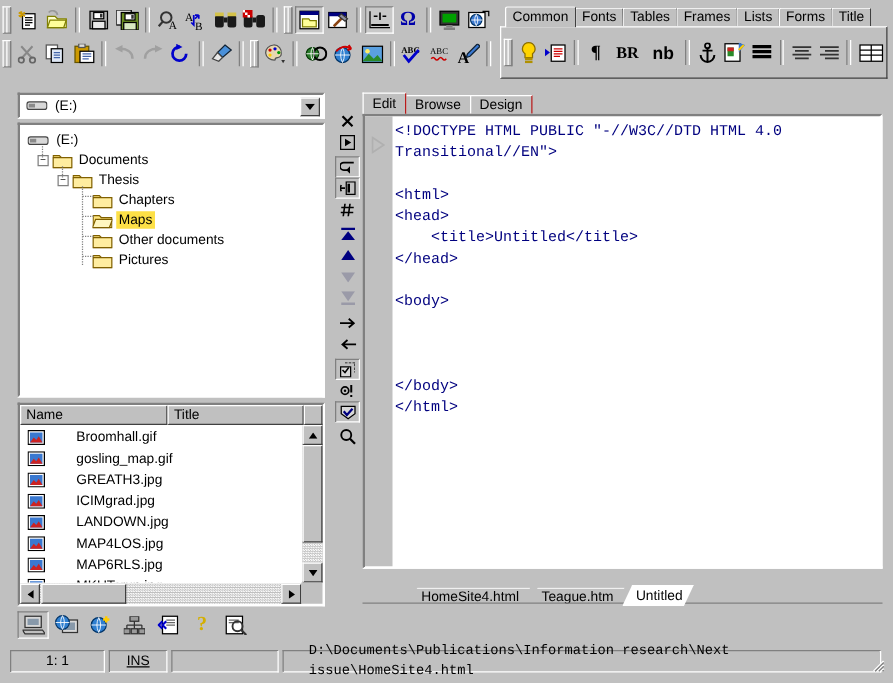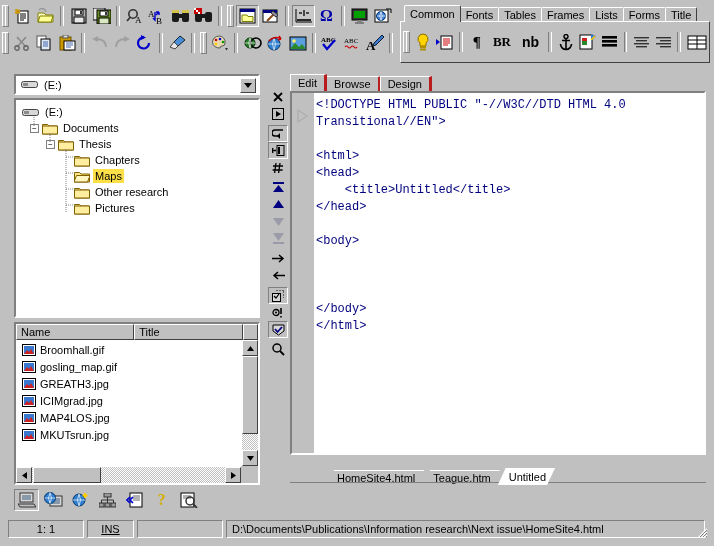--- a/index.html
+++ b/index.html
@@ -26,21 +26,21 @@
           border-left:1px solid #fff;border-right:1px solid #808080;}
   .sep{width:2px;height:20px;margin:0 3px;border-left:1px solid #808080;border-right:1px solid #fff;}
   .tbtn{width:23px;height:22px;display:flex;align-items:center;justify-content:center;
         box-sizing:border-box;border:1px solid transparent;position:relative;}
   .tbtn.pressed{border-color:#808080 #fff #fff #808080;background:#c8c8c8;}
   .tbtn svg{display:block;}
   .ic{font-size:13px;line-height:1;}
 
   
   #tagpanel{position:absolute;left:396px;top:3px;width:316px;height:62px;box-sizing:border-box;}
-  .tagtabs{position:absolute;left:8px;top:2px;height:17px;display:flex;align-items:flex-end;}
+  .tagtabs{position:absolute;left:8px;top:2px;height:17px;display:flex;align-items:center;}
   .ttab{height:15px;padding:0 5px 0 5px;margin-right:-1px;font-size:11px;line-height:15px;
         background:#c0c0c0;color:#000;
         border-top:1px solid #fff;border-left:1px solid #fff;border-right:1px solid #404040;
         border-top-left-radius:2px;border-top-right-radius:2px;box-sizing:border-box;}
   .ttab.act{height:17px;line-height:17px;background:#c0c0c0;font-weight:normal;z-index:3;position:relative;}
   .tagbody{position:absolute;left:4px;top:18px;right:2px;height:42px;background:#c0c0c0;
            border-top:1px solid #fff;border-left:1px solid #fff;border-right:1px solid #404040;border-bottom:1px solid #404040;
            display:flex;align-items:center;box-sizing:border-box;}
 
   
@@ -56,42 +56,42 @@
   .tlbl.sel{background:#fde047;}
   .folder{width:16px;height:13px;margin-right:3px;flex:0 0 16px;}
   .expander{width:9px;height:9px;background:#fff;border:1px solid #808080;box-sizing:border-box;
             font-size:8px;line-height:7px;text-align:center;color:#000;margin-right:3px;flex:0 0 9px;font-family:"Liberation Mono",monospace;}
 
   
   .flist{position:absolute;left:0;top:248px;width:246px;height:163px;background:#fff;box-sizing:border-box;}
   .fhead{height:16px;display:flex;background:#c0c0c0;}
   .fhcell{height:16px;line-height:14px;padding-left:4px;font-size:11px;box-sizing:border-box;
           border-top:1px solid #fff;border-left:1px solid #fff;border-right:1px solid #404040;border-bottom:1px solid #404040;}
-  .frow{height:17px;display:flex;align-items:center;padding-left:6px;font-size:11px;white-space:nowrap;}
+  .frow{height:17px;display:flex;align-items:center;padding-left:6px;font-size:11px;white-space:nowrap;gap:21px;}
   .fico{width:14px;height:12px;margin-right:4px;flex:0 0 14px;}
 
   
   .vsb{position:absolute;right:0;top:16px;width:16px;bottom:16px;background:#c0c0c0;}
   .sbtn{width:16px;height:16px;background:#c0c0c0;box-sizing:border-box;display:flex;align-items:center;justify-content:center;}
   .strack{position:absolute;left:0;right:0;background-image:
         repeating-conic-gradient(#ffffff 0% 25%, #c0c0c0 0% 50%);background-size:2px 2px;}
   .sthumb{position:absolute;left:0;width:16px;background:#c0c0c0;box-sizing:border-box;}
   .hsb{position:absolute;left:0;right:0;bottom:0;height:16px;background:#c0c0c0;}
 
   
   #vtool{position:absolute;left:268px;top:88px;width:20px;height:280px;background:#c0c0c0;}
   .vbtn{width:20px;height:17px;display:flex;align-items:center;justify-content:center;box-sizing:border-box;border:1px solid transparent;}
   .vbtn.pressed{border-color:#808080 #fff #fff #808080;}
   .vsep{height:3px;}
 
   
   #editor{position:absolute;left:290px;top:74px;width:416px;height:411px;}
   .etabs{position:absolute;left:0;top:0;height:17px;display:flex;align-items:flex-end;}
   .etab{height:15px;padding:0 7px;margin-right:-1px;font-size:11px;line-height:15px;background:#c0c0c0;
-        border-top:1px solid #fff;border-left:1px solid #fff;border-right:3px solid #b91c1c;box-sizing:border-box;}
+        border-top:1px solid #fff;border-left:1px solid #fff;border-right:1px solid #b91c1c;box-sizing:border-box;}
   .etab.act{height:17px;line-height:17px;position:relative;z-index:3;}
   .ebody{position:absolute;left:0;top:17px;right:0;bottom:30px;background:#fff;box-sizing:border-box;}
   .gutter{position:absolute;left:0;top:0;bottom:0;width:22px;background:#c0c0c0;}
   .code{position:absolute;left:24px;top:4px;right:4px;bottom:2px;
         font-family:"Liberation Mono","DejaVu Sans Mono",monospace;font-size:12px;line-height:17px;
         color:#00007f;white-space:pre;}
   .docbar{position:absolute;left:0;right:0;bottom:0;height:21px;}
   .dtabs{position:absolute;left:36px;top:4px;height:17px;display:flex;align-items:flex-end;}
   .dtab{height:15px;font-size:11px;line-height:15px;padding:0 9px 0 11px;background:#c0c0c0;position:relative;
         border-top:1px solid #fff;box-sizing:border-box;margin-right:-2px;
@@ -520,21 +520,21 @@
             <path d="M2.5 5.5 h13.5 l-2.5 6.5 h-13.5 z" fill="#fff6c0" stroke="#806000"></path>
           </svg>
           <span class="tlbl sel">Maps</span>
         </div>
 
         <div class="trow" style="padding-left:52px;">
           <svg class="folder" viewBox="0 0 16 13">
             <path d="M0.5 2.5 h5 l1.5 1.5 h8.5 v8 h-15 z" fill="#ffe680" stroke="#806000"></path>
             <path d="M0.5 4 h15 v8 h-15 z" fill="#ffeda0" stroke="#806000"></path>
           </svg>
-          <span class="tlbl">Other research</span>
+          <span class="tlbl">Other documents</span>
         </div>
 
         <div class="trow" style="padding-left:52px;">
           <svg class="folder" viewBox="0 0 16 13">
             <path d="M0.5 2.5 h5 l1.5 1.5 h8.5 v8 h-15 z" fill="#ffe680" stroke="#806000"></path>
             <path d="M0.5 4 h15 v8 h-15 z" fill="#ffeda0" stroke="#806000"></path>
           </svg>
           <span class="tlbl">Pictures</span>
         </div>
       </div>
@@ -584,21 +584,37 @@
               <path d="M2 10 l3 -4 l2 2 l2 -3 l3 5 z" fill="#cc2222"></path>
             </svg>
           <span>ICIMgrad.jpg</span>
         </div>
         <div class="frow">
           <svg class="fico" viewBox="0 0 14 12">
               <rect x="0.5" y="0.5" width="13" height="11" fill="#fff" stroke="#000"></rect>
               <rect x="2" y="2" width="10" height="8" fill="#3a78d0"></rect>
               <path d="M2 10 l3 -4 l2 2 l2 -3 l3 5 z" fill="#cc2222"></path>
             </svg>
+          <span>LANDOWN.jpg</span>
+        </div>
+        <div class="frow">
+          <svg class="fico" viewBox="0 0 14 12">
+              <rect x="0.5" y="0.5" width="13" height="11" fill="#fff" stroke="#000"></rect>
+              <rect x="2" y="2" width="10" height="8" fill="#3a78d0"></rect>
+              <path d="M2 10 l3 -4 l2 2 l2 -3 l3 5 z" fill="#cc2222"></path>
+            </svg>
           <span>MAP4LOS.jpg</span>
+        </div>
+        <div class="frow">
+          <svg class="fico" viewBox="0 0 14 12">
+              <rect x="0.5" y="0.5" width="13" height="11" fill="#fff" stroke="#000"></rect>
+              <rect x="2" y="2" width="10" height="8" fill="#3a78d0"></rect>
+              <path d="M2 10 l3 -4 l2 2 l2 -3 l3 5 z" fill="#cc2222"></path>
+            </svg>
+          <span>MAP6RLS.jpg</span>
         </div>
         <div class="frow">
           <svg class="fico" viewBox="0 0 14 12">
               <rect x="0.5" y="0.5" width="13" height="11" fill="#fff" stroke="#000"></rect>
               <rect x="2" y="2" width="10" height="8" fill="#3a78d0"></rect>
               <path d="M2 10 l3 -4 l2 2 l2 -3 l3 5 z" fill="#cc2222"></path>
             </svg>
           <span>MKUTsrun.jpg</span>
         </div>
       </div>
@@ -821,20 +837,20 @@
         <circle cx="10" cy="9" r="4" fill="none" stroke="#333" stroke-width="1.5"></circle>
         <line x1="13" y1="12" x2="17" y2="16" stroke="#333" stroke-width="1.8"></line>
       </svg>
     </div>
   </div>
 
   <div id="status">
     <div class="spane c" style="width:76px;">1: 1</div>
     <div class="spane c" style="width:47px;text-decoration:underline;">INS</div>
     <div class="spane" style="width:86px;"></div>
-    <div class="spane" style="flex:1;padding-left:5px;">D:\Documents\Publications\Information research\Next issue\HomeSite4.html</div>
+    <div class="spane" style="flex:1;padding-left:20px;font-family:Liberation Mono, monospace;">D:\Documents\Publications\Information research\Next issue\HomeSite4.html</div>
     <svg class="grippy" viewBox="0 0 13 13">
       <path d="M12 4 L4 12 M12 7 L7 12 M12 10 L10 12" stroke="#fff" stroke-width="1.6"></path>
       <path d="M12 5 L5 12 M12 8 L8 12 M12 11 L11 12" stroke="#808080" stroke-width="1"></path>
     </svg>
   </div>
 
 </div>
 
 </body></html>

